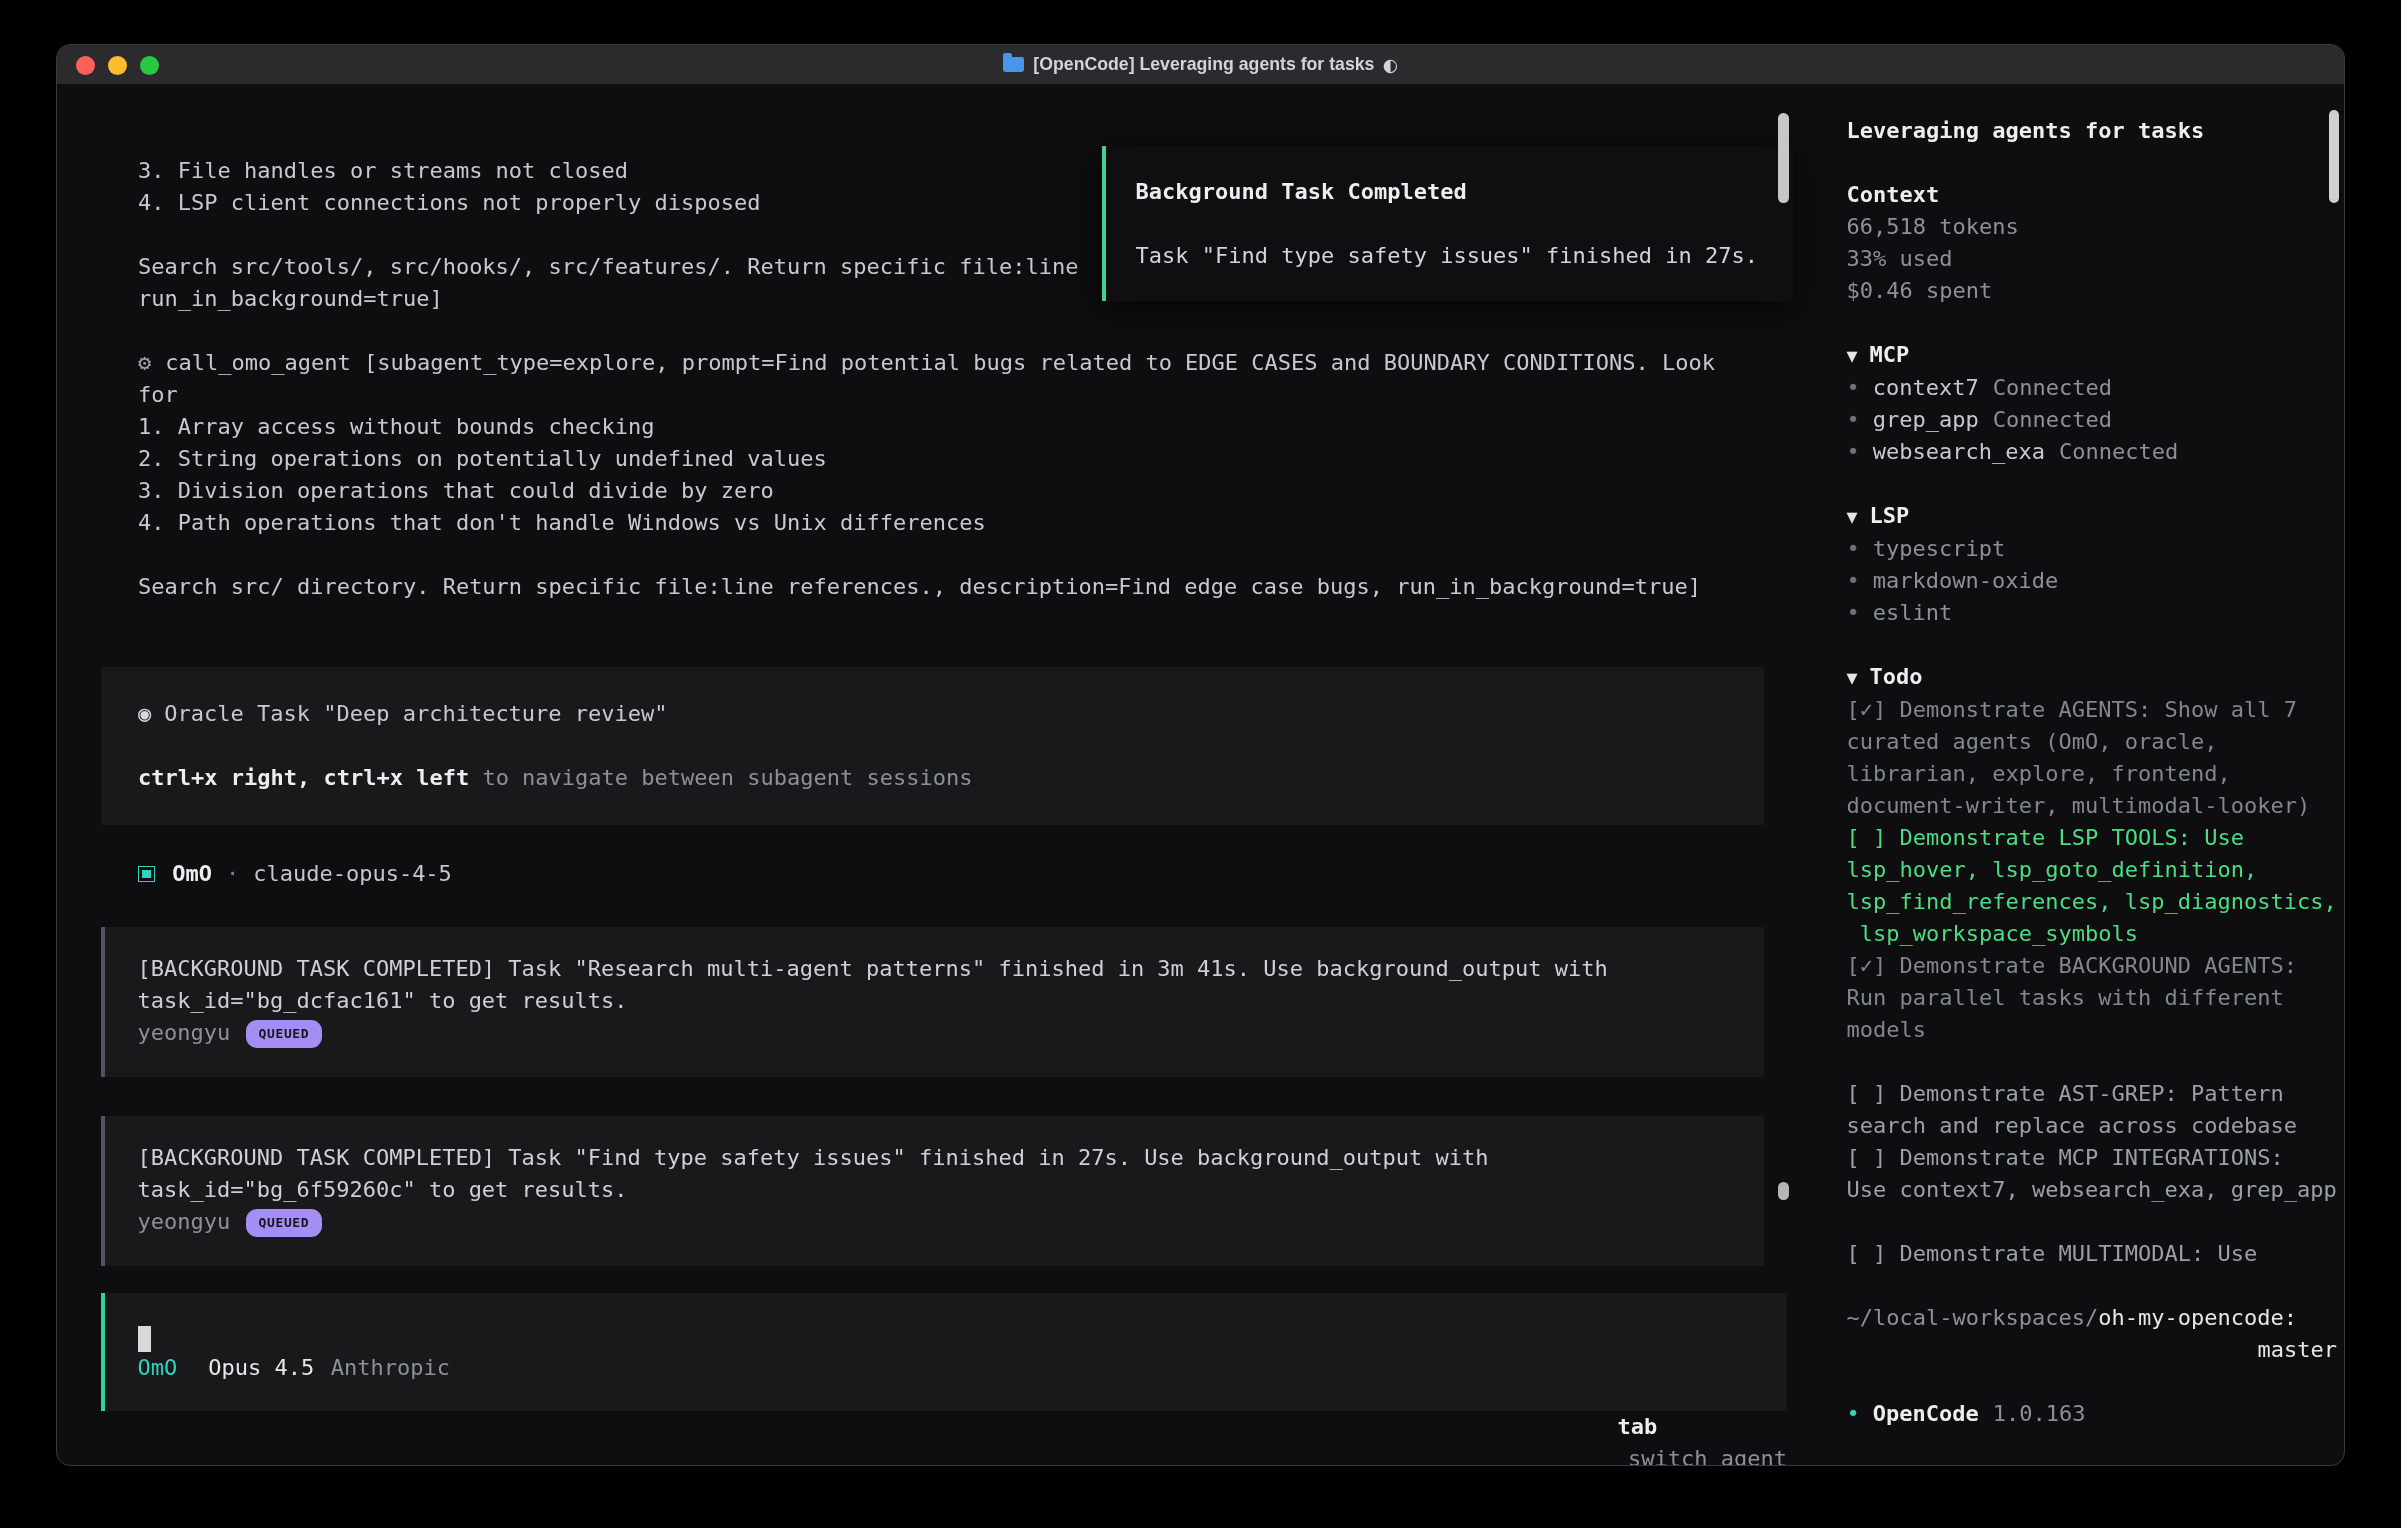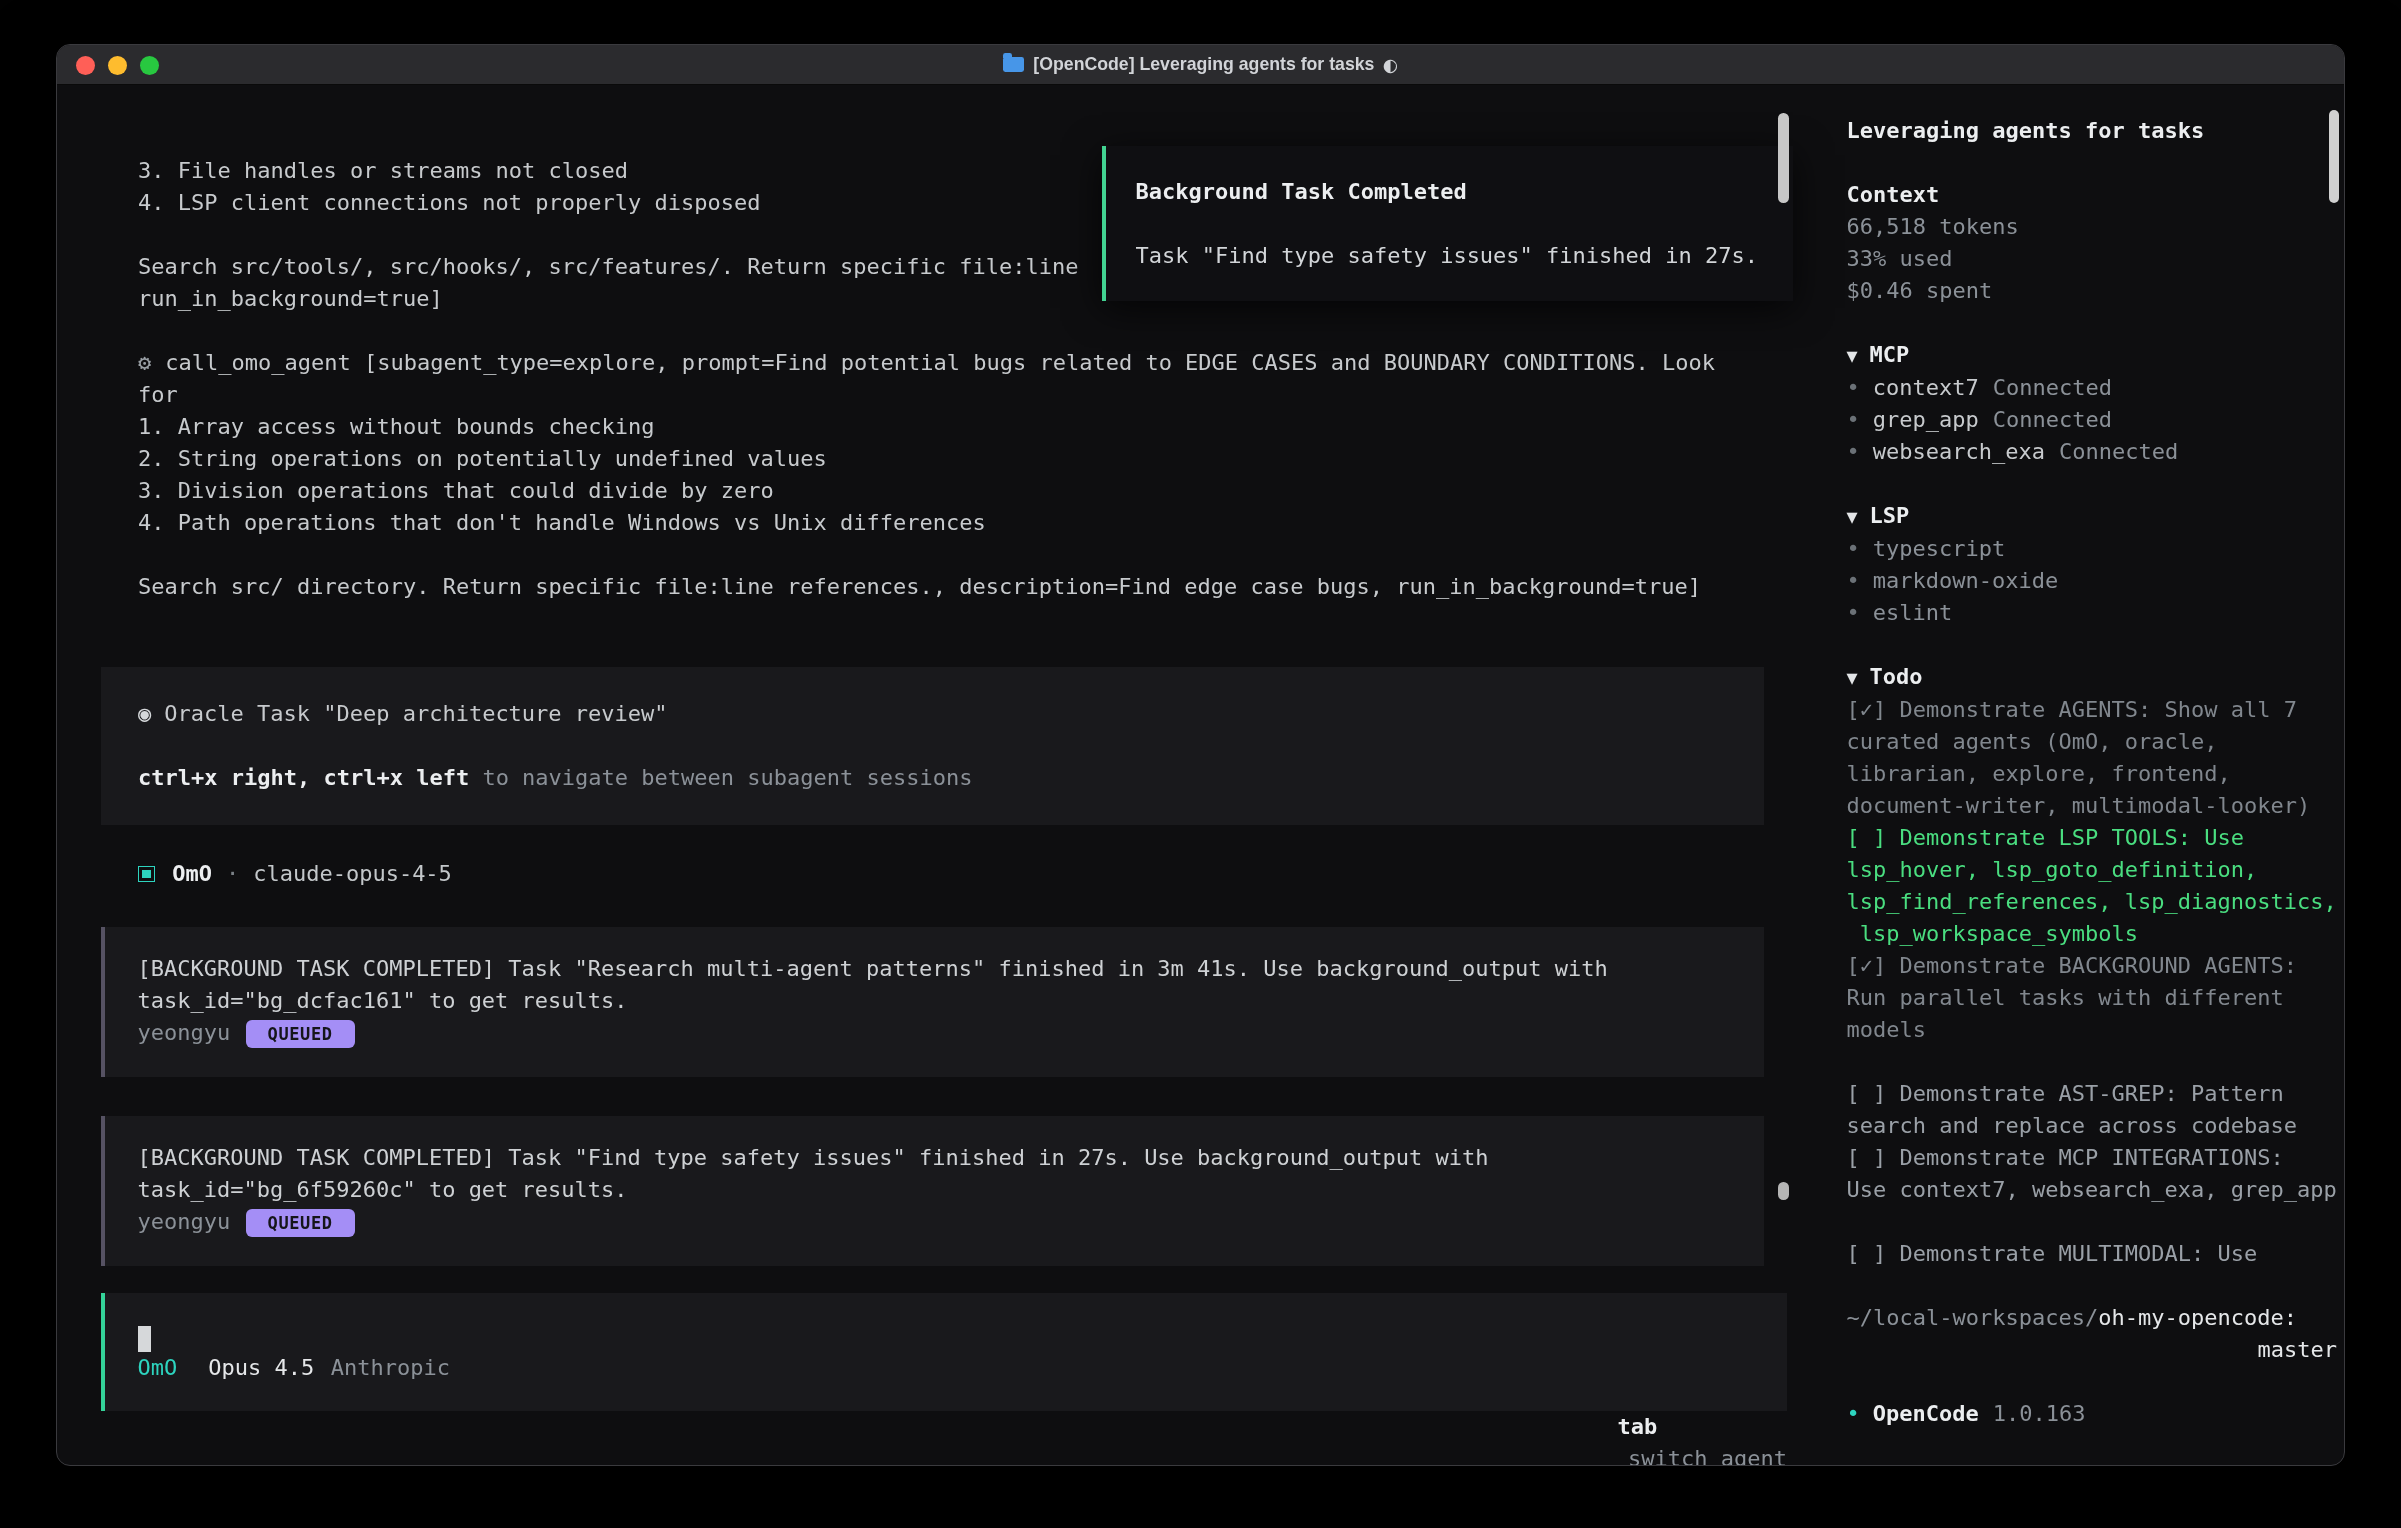--- a/index.html
+++ b/index.html
@@ -46,22 +46,22 @@
   .agent-icon { width:16.5px; height:16.5px; border:1.8px solid #2dd4bf; display:inline-block; position:relative; margin-right:17.7px; flex:none; }
   .agent-icon::after { content:""; position:absolute; inset:3px; background:#2dd4bf; }
   .agent-header .sep { margin:0 14px; color:#7b8187; }
   .agent-header .model { color:#c3c7ca; }
 
   
   .task-panel { margin:37px 59px 0 44px; background:#19191c; border-left:4.7px solid #565263; padding:26px 35px 28px 32.5px; }
   .task-panel.second { margin-top:39px; }
   .pline { color:#ced1d4; white-space:pre-wrap; }
   .badge {
-    display:inline-block; margin-left:15.4px; padding:0 22px; border-radius:6px;
-    background:#a48ef6; color:#15151a; font-weight:bold; font-size:17px; line-height:28px; vertical-align:middle; letter-spacing:0.6px;
+    display:inline-block; margin-left:15.4px; padding:0 13px; border-radius:11px;
+    background:#a48ef6; color:#15151a; font-weight:bold; font-size:13px; line-height:28px; vertical-align:middle; letter-spacing:0.6px;
   }
 
   
   .input-box {
     margin:27px 36px 0 44px; height:156px; background:#19191c; border-left:4.7px solid #34d399;
     padding:33px 23.6px 27px 32.5px; display:flex; flex-direction:column; justify-content:space-between;
   }
   .cursor { width:13px; height:26px; background:#d6d8da; }
   .input-meta { display:flex; align-items:baseline; }
   .teal { color:#2dd4bf; }

